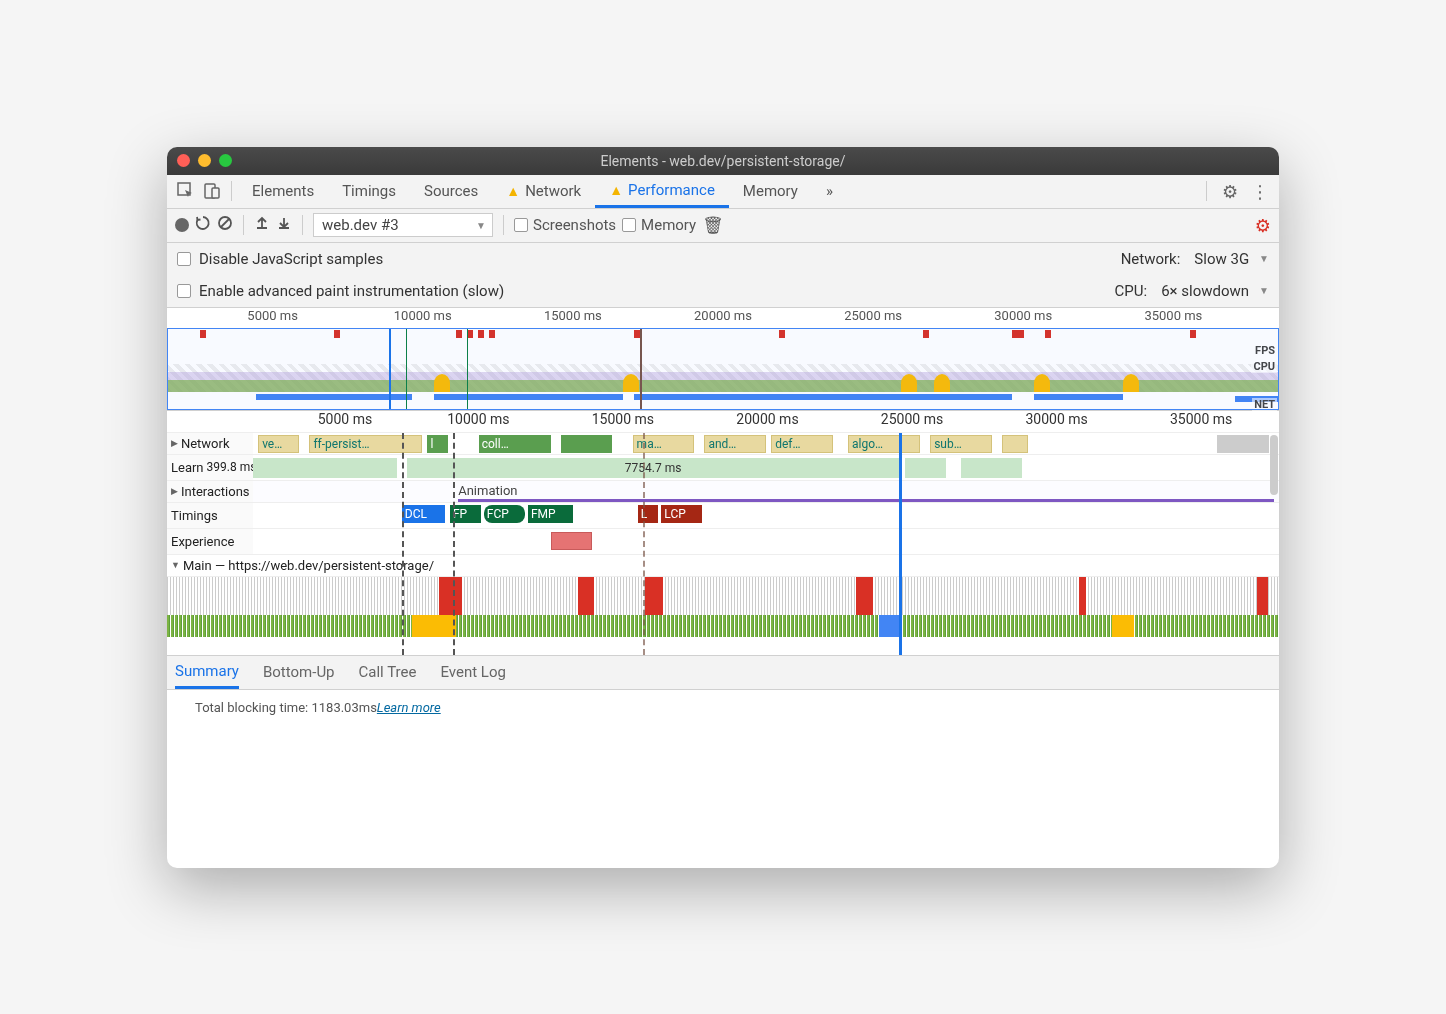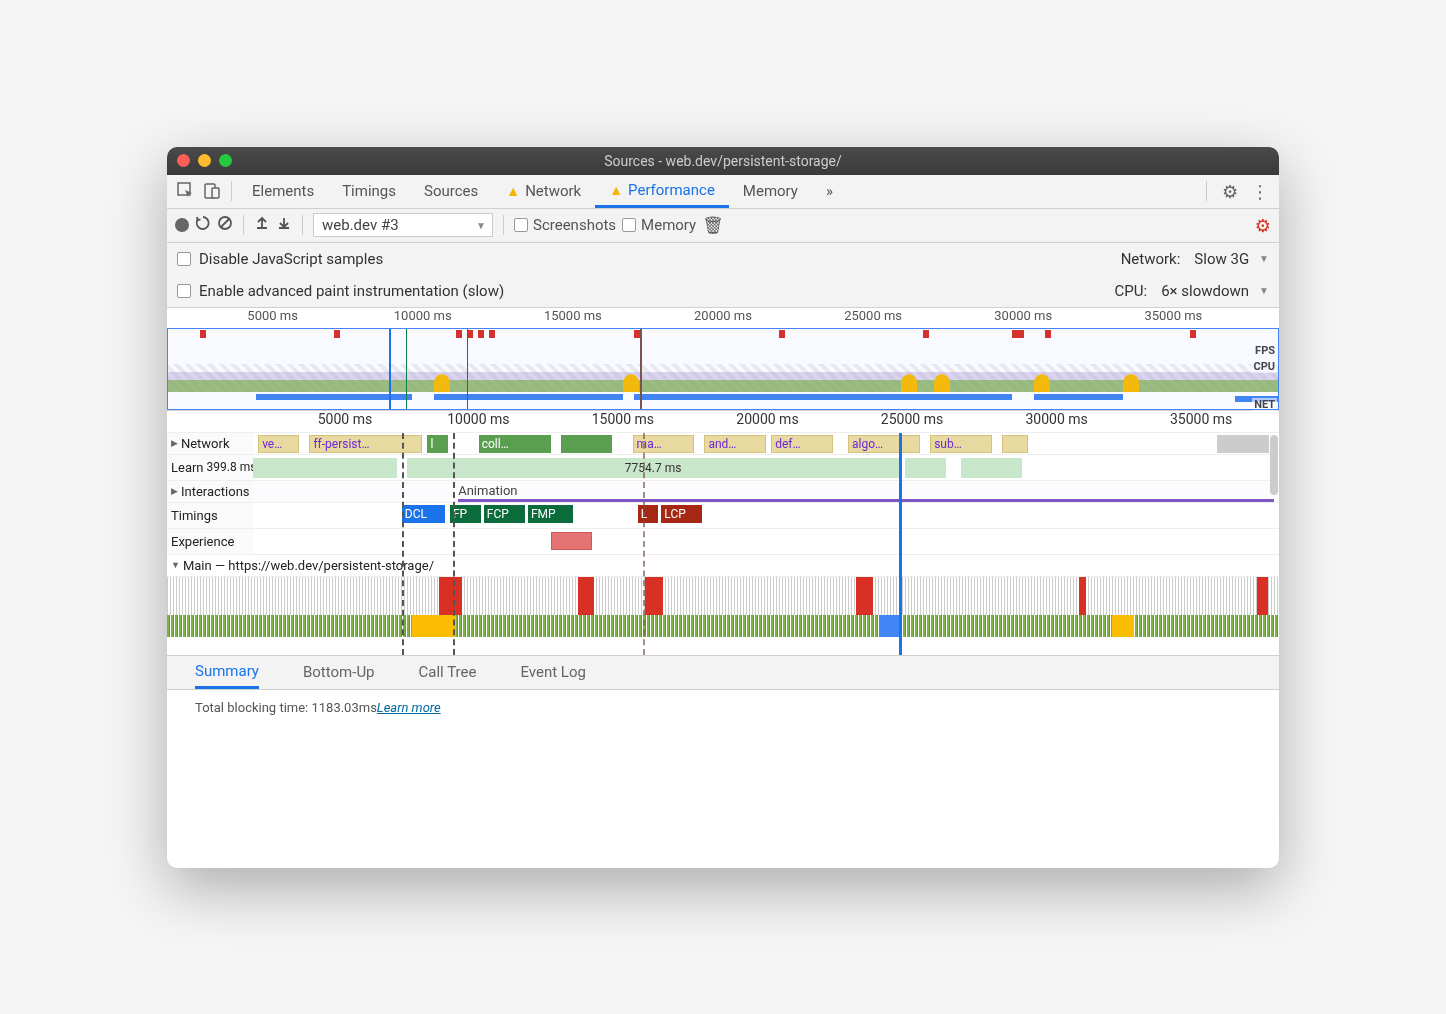--- a/index.html
+++ b/index.html
@@ -113,21 +113,21 @@
   .vline-blue { position:absolute; top:0; bottom:0; width:2px; background:#1a73e8;}
   .vline-brown { position:absolute; top:0; bottom:0; width:2px; background:#795548;}
   
   .tracks { position:relative; flex:0 0 auto; font-size:14px; color:#222; border-bottom:1px solid #d0d0d0; background:#fff;}
   .ruler2 { height:22px; position:relative; font-size:14px; color:#333; border-bottom:1px solid #eee;}
   .ruler2 span { position:absolute; transform:translateX(-50%);}
   .track { display:flex; align-items:stretch; border-bottom:1px solid #eee; position:relative; min-height:22px;}
   .track .gutter { width:86px; flex:0 0 86px; padding:2px 4px; background:#fafafa; display:flex; align-items:center; gap:3px; font-size:13px; white-space:nowrap; overflow:hidden;}
   .track .gutter .tri { font-size:9px; color:#666;}
   .track .lane { flex:1; position:relative; }
-  .blk { position:absolute; top:2px; height:18px; font-size:12px; color:#6d28d9; display:flex; align-items:center; padding:0 3px; overflow:hidden; white-space:nowrap;}
+  .blk { position:absolute; top:2px; height:18px; font-size:12px; color:#0f766e; display:flex; align-items:center; padding:0 3px; overflow:hidden; white-space:nowrap;}
   .blk.tan { background:#e8d9a0; border:1px solid #d4c27a;}
   .blk.green { background:#5a9e4f; color:#fff;}
   .blk.lgreen { background:#c8e6c9;}
   .blk.blue2 { background:#1a73e8; color:#fff;}
   .blk.dgreen { background:#0a6b3b; color:#fff;}
   .blk.dred { background:#a52714; color:#fff;}
   .blk.salmon { background:#e57373; border:1px solid #c85a5a;}
   .track.interactions .lane { background:#f0f0ff33;}
   .purple-bar { position:absolute; height:3px; background:#7e57c2; top:18px;}
   .main-lane { height:78px; background:#fff; position:relative;}
@@ -137,37 +137,37 @@
   .code-color { position:absolute; left:0; right:0; top:38px; height:22px;
     background: repeating-linear-gradient(90deg,#7cb342 0,#7cb342 2px,#5c9e3b 2px,#5c9e3b 3px,transparent 3px,transparent 4px);
   }
   .code-over { position:absolute; top:0; height:38px; background:#d93025;}
   .vline-dash { position:absolute; top:0; bottom:0; border-left:2px dashed #555;}
   .vline-dash.brown { border-color:#795548aa;}
   .vline-full-blue { position:absolute; top:0; bottom:0; width:3px; background:#1a73e8;}
   .scroll-right { position:absolute; right:1px; top:2px; width:8px; height:60px; background:#ccc; border-radius:4px;}
   
   .bottom-tabs { display:flex; height:34px; align-items:center; padding:0 8px; gap:24px; font-size:15px; color:#666; border-bottom:1px solid #d0d0d0; background:#f3f3f3;}
-  .btab { height:34px; display:flex; align-items:center; cursor:pointer;margin-left:20px;}
+  .btab { height:34px; display:flex; align-items:center; cursor:pointer;}
   .btab.active { color:#1a73e8; border-bottom:3px solid #1a73e8;}
   .status-bar { padding:10px 28px; font-size:13px; color:#555; flex:1; display:flex; align-items:flex-start;}
   .status-bar a { color:#0369a1; text-decoration:underline; margin-left:0;font-style:italic;}
 </style>
 </head>
 <body>
 
 <div class="window">
 
   <div class="titlebar">
     <div class="traffic">
       <div class="dot red"></div>
       <div class="dot yellow"></div>
       <div class="dot green"></div>
     </div>
-    <div class="title">Sources - web.dev/persistent-storage/</div>
+    <div class="title">Elements - web.dev/persistent-storage/</div>
   </div>
 
   <div class="tabs">
     <div class="iconbtn">
       <svg width="18" height="18" viewBox="0 0 18 18">
           <rect x="1" y="1" width="12" height="12" fill="none" stroke="#666" stroke-width="1.5"></rect>
           <path d="M8 8 L15 11 L12 12 L11 15 Z" fill="#666"></path>
         </svg>
     </div>
     <div class="iconbtn">
@@ -412,21 +412,21 @@
       <div class="gutter">
           <span>Timings</span>
         </div>
       <div class="lane">
         <div class="blk blue2" style="left:14.5%; width:4.2%;">
             <span>DCL</span>
           </div>
         <div class="blk dgreen" style="left:19.2%; width:3%;">
             <span>FP</span>
           </div>
-        <div class="blk dgreen" style="left:22.5%; width:4%;">
+        <div class="blk dgreen" style="left:22.5%; width:4%;border-radius:8px;">
             <span>FCP</span>
           </div>
         <div class="blk dgreen" style="left:26.8%; width:4.4%;">
             <span>FMP</span>
           </div>
         <div class="blk dred" style="left:37.5%; width:2%;">
             <span>L</span>
           </div>
         <div class="blk dred" style="left:39.8%; width:4%;">
             <span>LCP</span>

